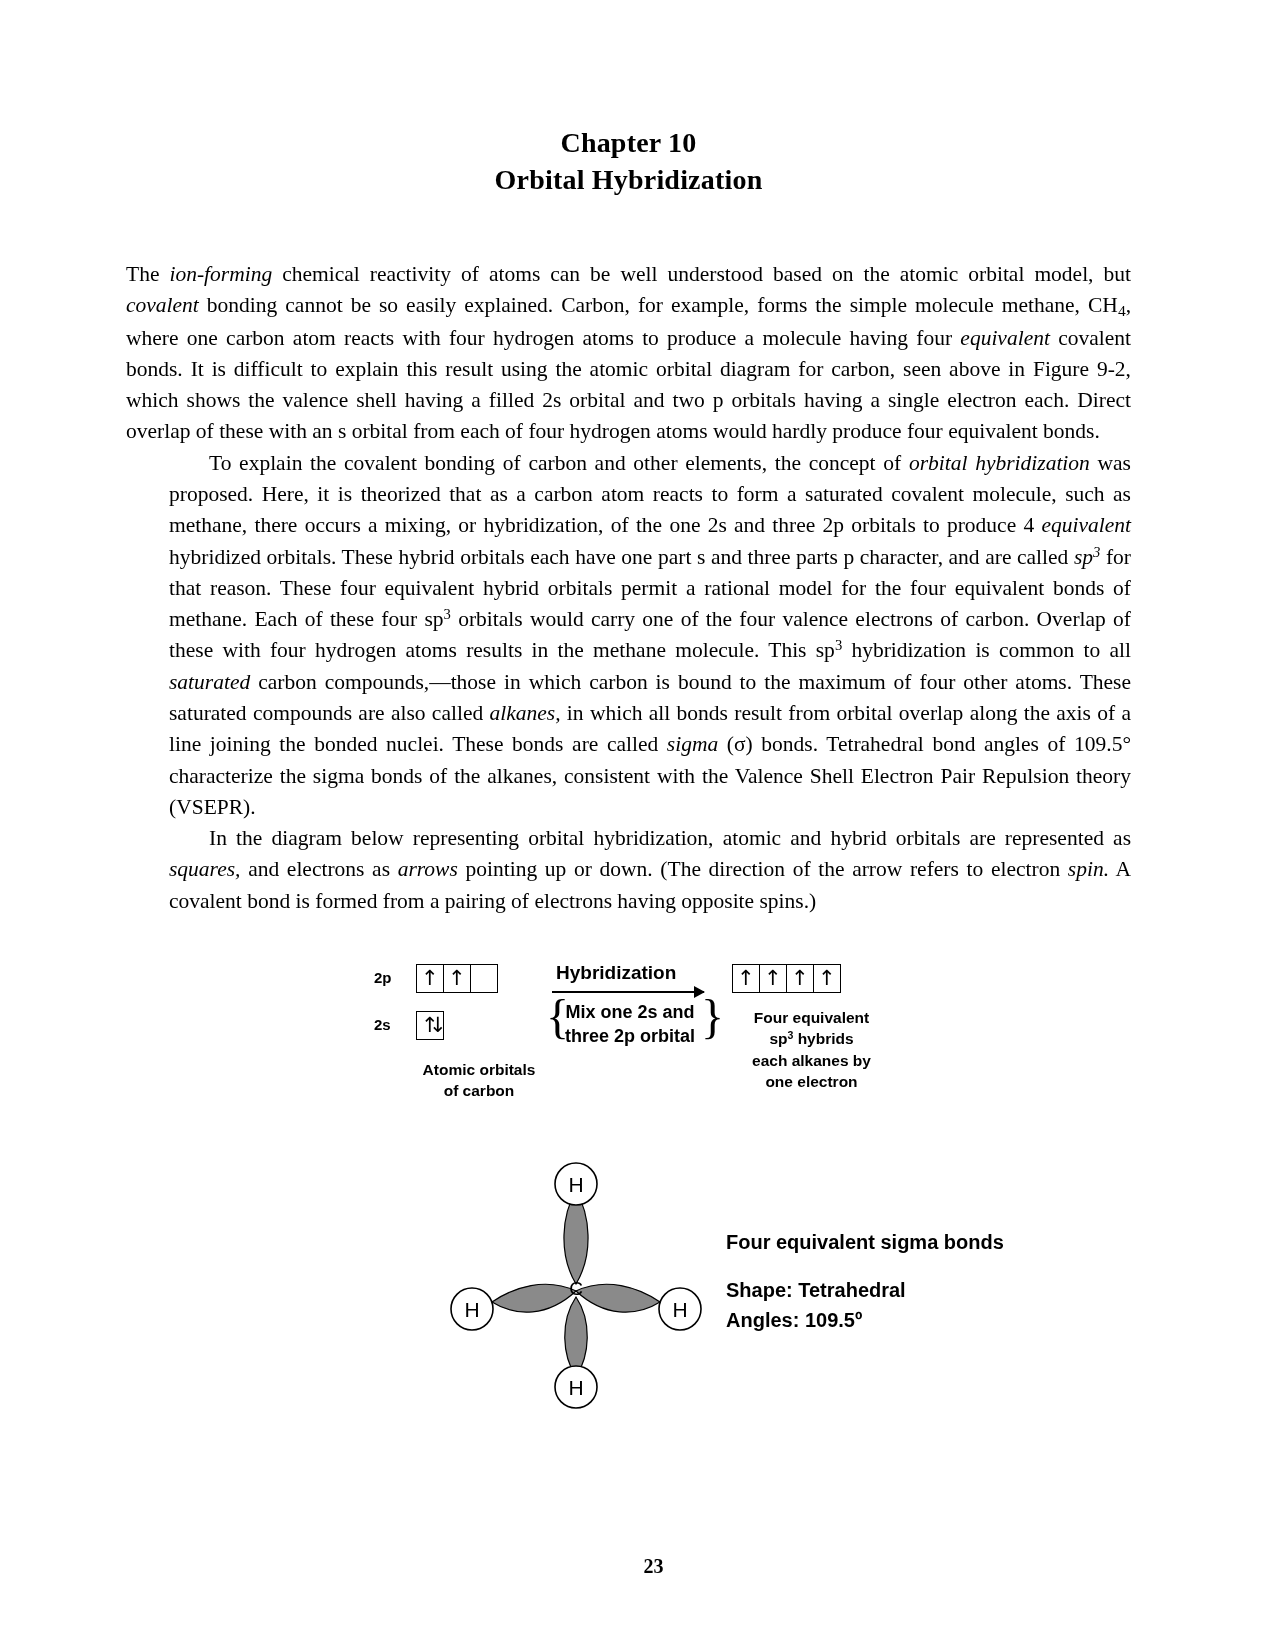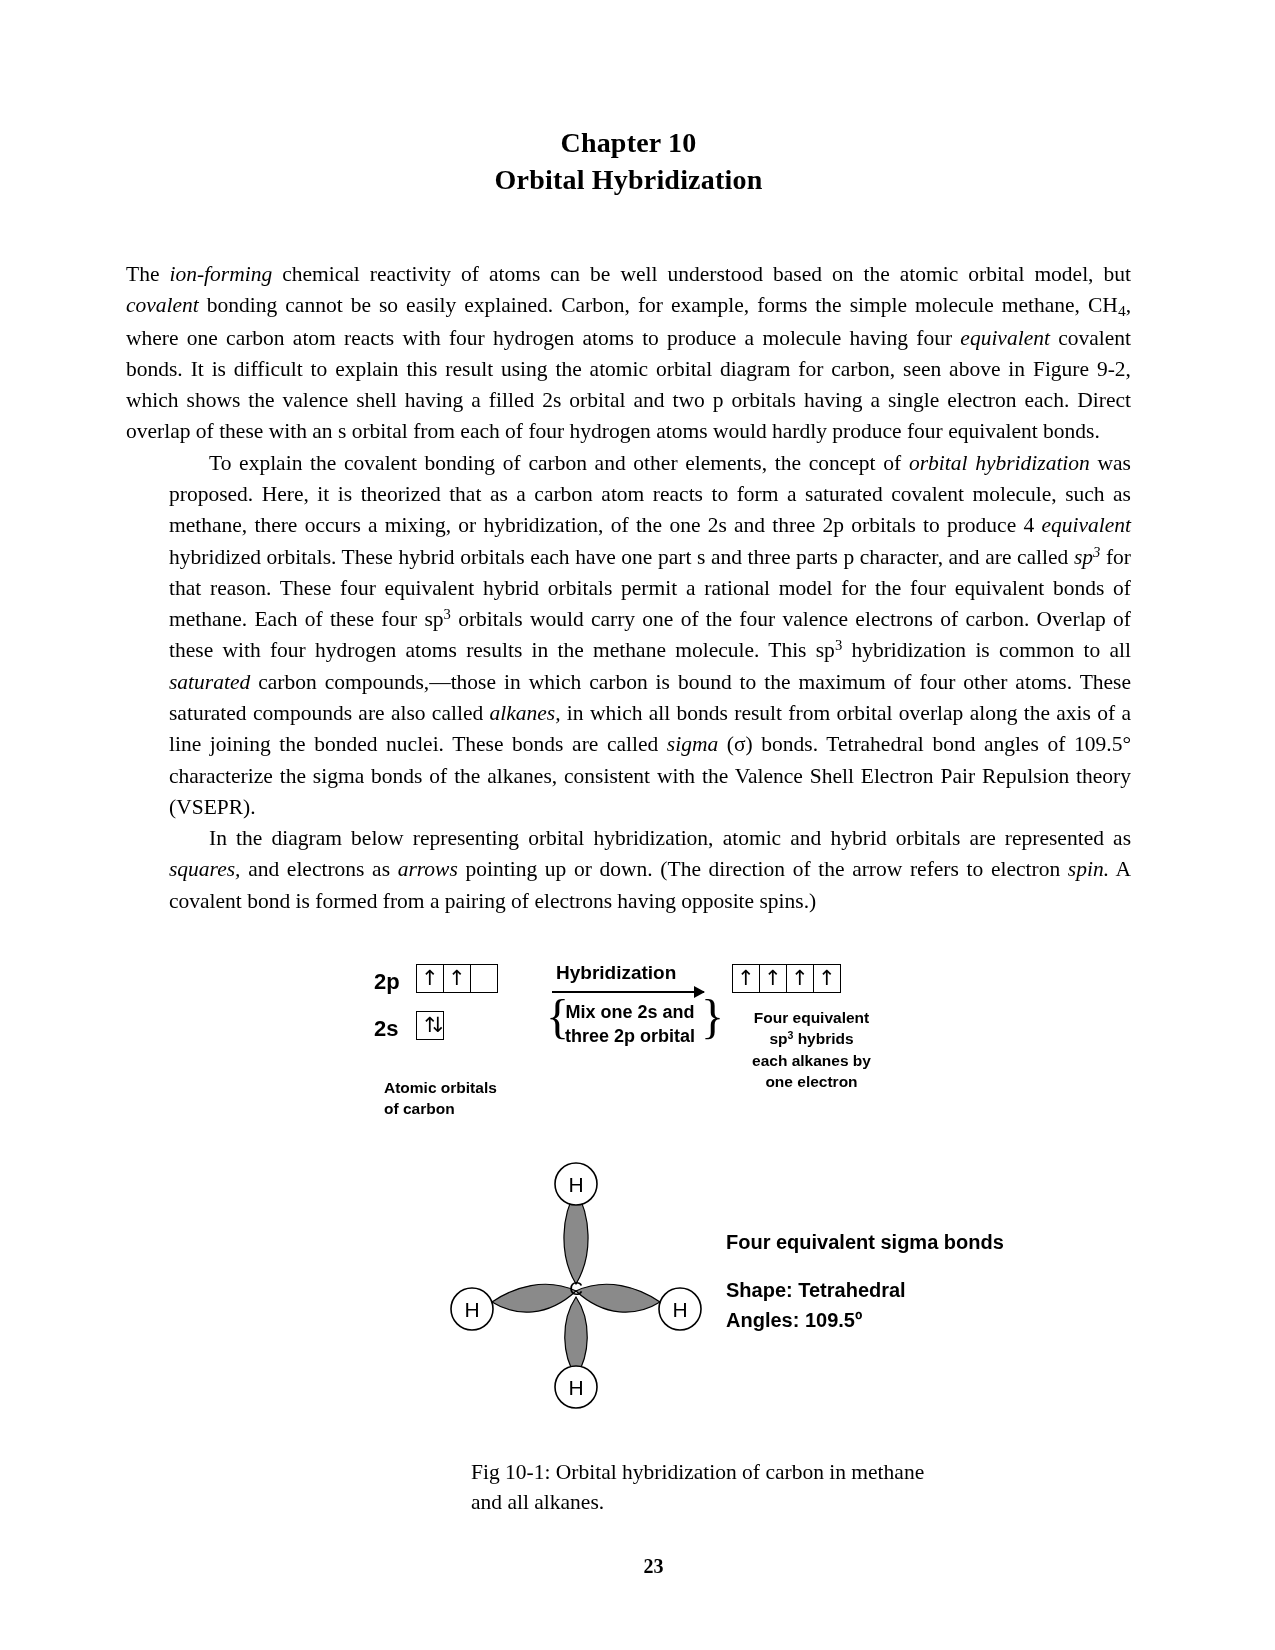--- a/index.html
+++ b/index.html
@@ -67,21 +67,21 @@
   
   .orb-diagram {
     position: absolute;
     left: 248px;
     top: 0px;
     width: 720px;
     height: 140px;
   }
   .lbl-2p, .lbl-2s {
     position: absolute;
-    font-size: 22px;
+    font-size: 15px;
     font-weight: bold;
     font-family: "Liberation Sans", sans-serif;
   }
   .lbl-2p { left: 0px; top: 10px; }
   .lbl-2s { left: 0px; top: 57px; }
 
   .boxrow {
     position: absolute;
     display: flex;
     border: 1.6px solid #000;
@@ -150,24 +150,24 @@
   .brace.left  { left: 172px; transform: scaleX(1); }
   .brace.right { left: 327px; }
 
   .hyb-boxes { left: 358px; top: 5px; }
 
   .atomic-cap {
     position: absolute;
     left: 10px;
     top: 100px;
     width: 190px;
+    text-align: center;
     font-size: 15.5px;
     line-height: 1.38;
     font-weight: bold;
-    margin-top: 18px;
   }
   .hyb-cap {
     position: absolute;
     left: 340px;
     top: 48px;
     width: 195px;
     text-align: center;
     font-size: 15.5px;
     line-height: 1.38;
     font-weight: bold;
@@ -313,22 +313,18 @@
         </svg>
       </div>
 
       <div class="sigma-text">
         <div>Four equivalent sigma bonds</div>
         <span class="gap"></span>
         <div>Shape: Tetrahedral</div>
         <div>Angles: 109.5º</div>
       </div>
 
-      <div class="fig-caption">
-        <div>Fig 10-1: Orbital hybridization of carbon in methane</div>
-        <div>and all alkanes.</div>
-      </div>
 
     </div>
   </div>
 
   <div class="page-number">23</div>
 </div>
 
 </body></html>

